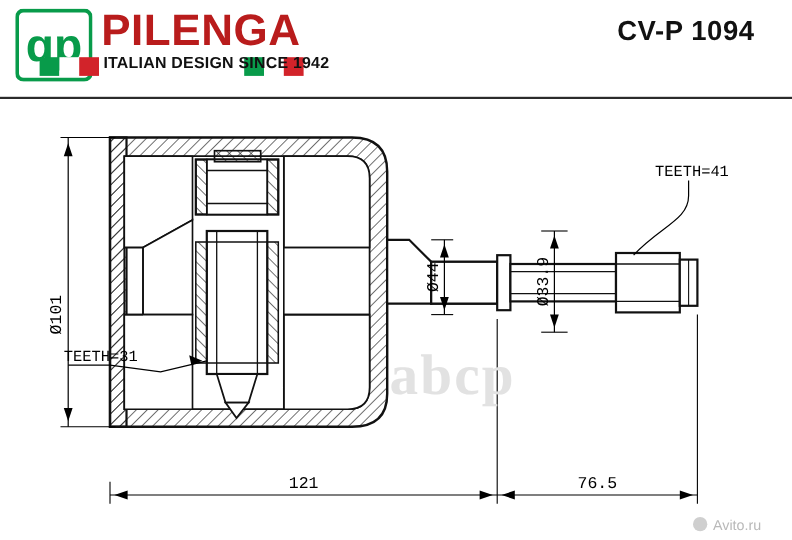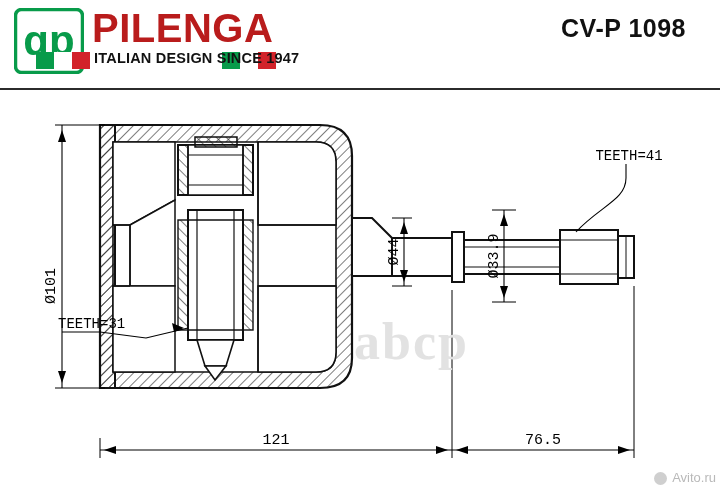--- a/index.html
+++ b/index.html
@@ -50,22 +50,22 @@
 
   
   .wm-abcp {
     position:absolute; left:354px; top:312px;
     font-family:"Liberation Serif", serif;
     font-size:52px; color:#e2e2e2; letter-spacing:2px;
     user-select:none;
     font-weight:bold;
   }
   .wm-avito {
-    position:absolute; right:4px; bottom:6px;
-    display:flex; align-items:flex-end; gap:5px;
+    position:absolute; right:28px; bottom:6px;
+    display:flex; align-items:flex-start; gap:5px;
     font-family:"Liberation Sans", sans-serif;
     font-size:13px; color:#b9b9b9;
   }
   .wm-avito .dot {
     width:13px; height:13px; border-radius:50%;
     background:#cfcfcf;
   }
   .label-text {
     font-family:"Liberation Mono", monospace;
     font-size:14px; fill:#000;
@@ -95,23 +95,23 @@
       <i class="g"></i>
         <i class="w"></i>
         <i class="r"></i>
     </div>
     <div class="flag right">
       <i class="g"></i>
         <i class="w"></i>
         <i class="r"></i>
     </div>
 
-    <div class="brand-sub">ITALIAN DESIGN SINCE 1947</div>
-
-    <div class="part-code">CV-P 1098</div>
+    <div class="brand-sub">ITALIAN DESIGN SINCE 1942</div>
+
+    <div class="part-code">CV-P 1094</div>
   </div>
 
   <div class="hr-top"></div>
 
   <div class="drawing">
     <svg width="720" height="401" viewBox="0 0 720 401">
       <defs>
         <pattern id="hatch" width="7" height="7" patternTransform="rotate(45)" patternUnits="userSpaceOnUse">
           <line x1="0" y1="0" x2="0" y2="7" stroke="#111" stroke-width="1.1"></line>
         </pattern>

